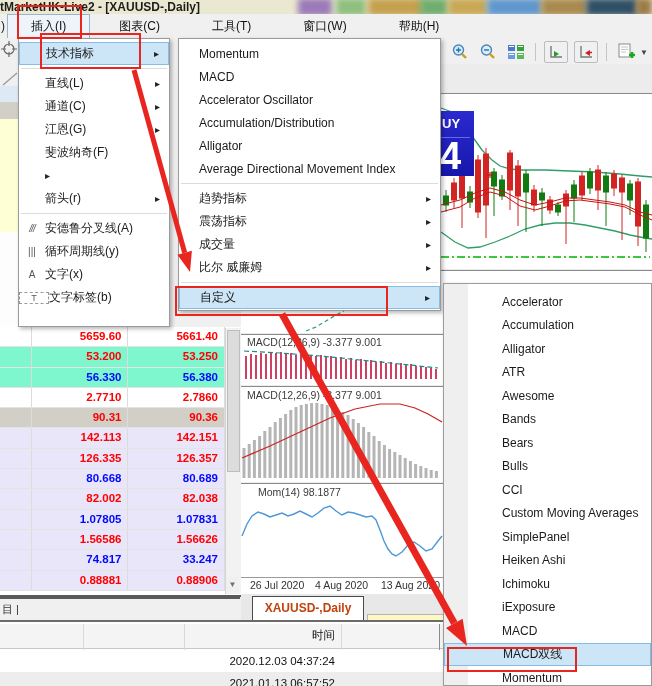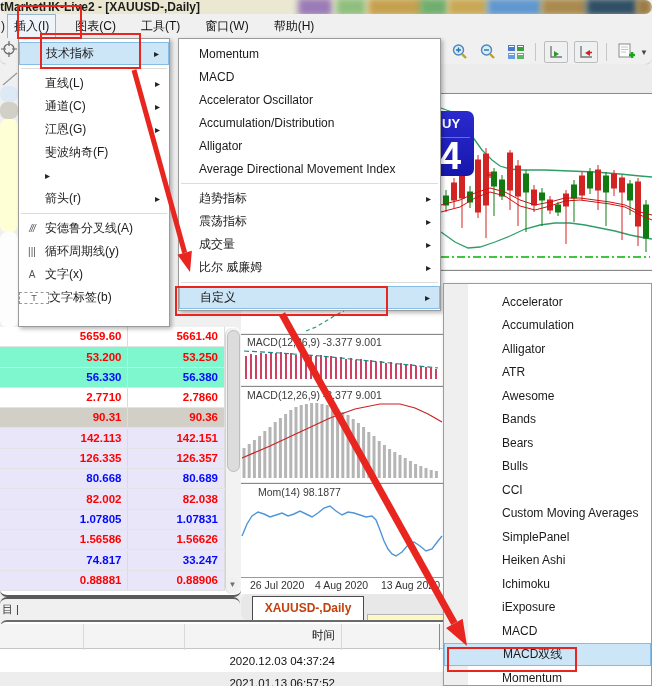--- a/index.html
+++ b/index.html
@@ -1,37 +1,37 @@
 <!DOCTYPE html>
 <html><head>
 <meta charset="utf-8">
 <style>
   html,body{margin:0;padding:0;background:#fff;font-family:"Liberation Sans",sans-serif;}
   #app{position:relative;width:652px;height:686px;overflow:hidden;background:#f0f0f0;}
-  .abs{position:absolute;border-radius:7px;}
+  .abs{position:absolute;}
   
   #titlebar{left:0;top:0;width:652px;height:14px;background:#eae8d0;overflow:hidden;}
   .blob{position:absolute;top:-2px;height:18px;filter:blur(3px);}
   #window-title{position:absolute;left:0;top:0;font-size:12px;font-weight:bold;color:#1c1c1c;white-space:nowrap;}
   
   #menubar{left:0;top:14px;width:652px;height:24px;background:#f0f0f0;display:flex;align-items:center;font-size:12px;color:#111;}
-  .mb-item{padding:3px 6px;margin-right:13px;}
+  .mb-item{padding:3px 23px;margin-right:6px;}
   .mb-item.active{border:1px solid #98b4cf;background:#eef4fa;}
   #mb-overflow{padding:3px 2px 3px 1px;color:#222;}
   
   #toolbar{left:0;top:38px;width:652px;height:26px;background:#f0f0f0;border-bottom:1px solid #c9c9c9;}
   .tb-group{position:absolute;top:3px;display:flex;align-items:center;gap:6px;}
   .tb-btn{width:22px;height:20px;display:flex;align-items:center;justify-content:center;}
   .tb-toggle{border:1px solid #bcbcbc;background:#eef0f2;border-radius:2px;}
   .tb-sep{width:1px;height:18px;background:#c6c6c6;margin:0 2px;}
   .caret{font-size:8px;color:#444;margin-left:-3px;}
   
   #left-base{left:0;top:64px;width:241px;height:263px;background:#f0f0f0;}
   #mw-table{left:0;top:327px;width:241px;height:268px;background:#fff;border-bottom:2px solid #5a5a5a;}
-  .mw-row{position:relative;width:225px;height:20.3px;box-sizing:border-box;border-bottom:1px solid #e3e3e3;font-size:11.5px;font-weight:bold;display:flex;align-items:flex-end;}
+  .mw-row{position:relative;width:225px;height:20.3px;box-sizing:border-box;border-bottom:1px solid #e3e3e3;font-size:11.5px;font-weight:bold;display:flex;}
   .mw-sym{width:32px;border-right:1px solid #dcdcdc;box-sizing:border-box;}
   .mw-cell{width:97px;text-align:right;padding-right:6px;border-right:1px solid #dcdcdc;box-sizing:border-box;line-height:19px;}
   .bg-white{background:#fff}.bg-mint{background:#7ef7cf}.bg-gray{background:#d2cfc7}.bg-lav{background:#e9e6f9}
   .fg-red{color:#f00}.fg-blue{color:#0008ff}
   #mw-scroll{left:225px;top:328px;width:15px;height:266px;background:#f2f2f2;border-left:1px solid #d5d5d5;}
   #mw-thumb{left:227px;top:330px;width:11px;height:140px;background:#dcdcdc;border:1px solid #bdbdbd;}
   #mw-downbtn{left:226px;top:577px;width:13px;height:15px;background:#f0f0f0;color:#707070;font-size:8px;text-align:center;line-height:15px;}
   #mw-tabs{left:0;top:597px;width:240px;height:21px;background:#f0f0f0;font-size:11px;color:#333;padding-left:2px;box-sizing:border-box;line-height:20px;}
   
   .sliver{left:0;width:18px;}

